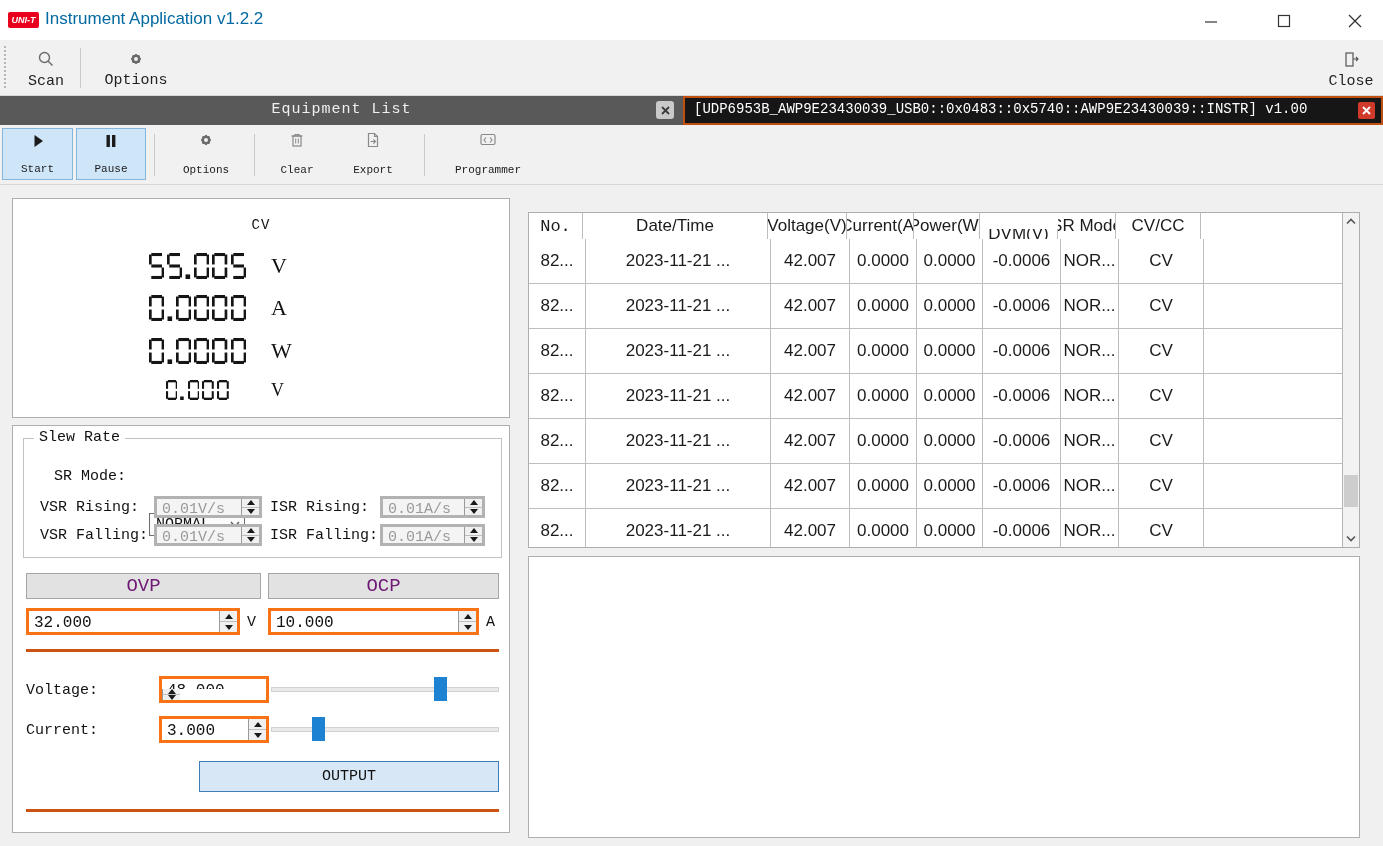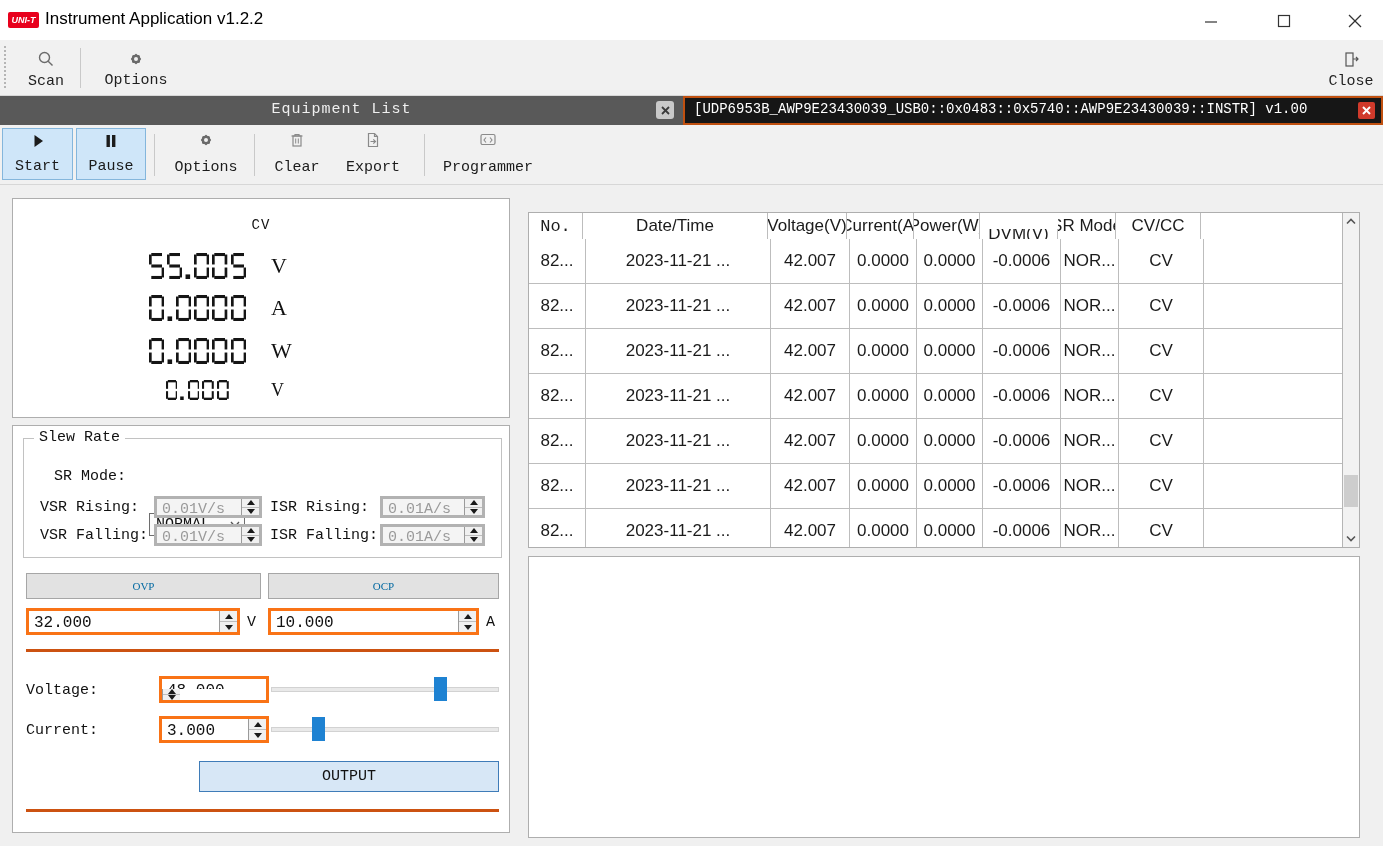--- a/index.html
+++ b/index.html
@@ -6,33 +6,33 @@
   body{
     width:1383px;height:846px;position:relative;overflow:hidden;
     background:#f0f0f0;
     font-family:"Liberation Mono","DejaVu Sans Mono",monospace;
     -webkit-font-smoothing:antialiased;
   }
   
   .titlebar{position:absolute;left:0;top:0;width:1383px;height:40px;background:#ffffff;}
   .logo{position:absolute;left:8px;top:12px;width:31px;height:16px;background:#e8001c;color:#fff;
     font:italic bold 9px "Liberation Sans",sans-serif;display:flex;align-items:center;justify-content:center;border-radius:2px;}
-  .title-text{position:absolute;left:45px;top:9px;font:17px "Liberation Sans",sans-serif;color:#000000;}
+  .title-text{position:absolute;left:45px;top:9px;font:17px "Liberation Sans",sans-serif;color:#0369a1;}
   .winbtn{position:absolute;top:8px;width:30px;height:26px;display:flex;align-items:center;justify-content:center;}
   .winbtn svg{stroke:#333;stroke-width:1.2;fill:none;}
   
   .toolbar-top{position:absolute;left:0;top:40px;width:1383px;height:56px;background:#f1f1f1;border-bottom:1px solid #d7d7d7;box-sizing:border-box;}
   .gripper{position:absolute;left:4px;top:6px;width:2px;height:44px;
     background:repeating-linear-gradient(to bottom,#b5b5b5 0 2px,transparent 2px 4px);}
   .tb-item{position:absolute;top:4px;height:46px;display:flex;flex-direction:column;align-items:center;justify-content:center;padding:3px 2px;}
   .tb-item .lbl{font-size:15px;color:#1f1f1f;white-space:nowrap;}
   .vsep{position:absolute;width:1px;background:#c9c9c9;}
   .toolbar-dev{position:absolute;left:0;top:125px;width:1383px;height:60px;background:#f1f1f1;border-bottom:1px solid #d7d7d7;box-sizing:border-box;}
   .dev-item{position:absolute;top:3px;height:52px;display:flex;flex-direction:column;align-items:center;justify-content:space-between;padding:4px 2px;box-sizing:border-box;}
-  .dev-item .lbl{font-size:15px;color:#1b1b1b;white-space:nowrap;}
+  .dev-item .lbl{font-size:11px;color:#1b1b1b;white-space:nowrap;}
   .dev-item.sel{background:#cfe6f9;border:1px solid #84b6dc;}
   
   .equipbar{position:absolute;left:0;top:96px;width:1383px;height:29px;}
   .equip-left{position:absolute;left:0;top:0;width:683px;height:29px;background:#595959;}
   .equip-title{position:absolute;left:0;right:0;top:5px;text-align:center;color:#efefef;font-size:15px;letter-spacing:1px;}
   .equip-x{position:absolute;right:9px;top:5px;width:18px;height:18px;background:#c9c9c9;border-radius:3px;display:flex;align-items:center;justify-content:center;}
   .tab{position:absolute;left:683px;top:0;width:700px;height:29px;background:#161616;border:2px solid #c05010;box-sizing:border-box;}
   .tab-label{position:absolute;left:9px;top:3px;color:#fff;font-size:14px;white-space:nowrap;}
   .tab-x{position:absolute;right:6px;top:4px;width:17px;height:17px;background:#d03a2b;border-radius:2px;display:flex;align-items:center;justify-content:center;}
   
@@ -54,21 +54,21 @@
   .spin{position:absolute;border:3px solid #f97316;background:#fff;display:flex;box-sizing:border-box;}
   .spin.dis{border-color:#b2b2b2;background:#f4f4f4;}
   .spin .val{flex:1;font-size:15px;color:#111;padding:2px 0 0 5px;overflow:hidden;white-space:nowrap;}
   .spin.dis .val{color:#9a9a9a;}
   .spin .btns{width:17px;border-left:1px solid #9a9a9a;display:flex;flex-direction:column;}
   .spin .sb{flex:1;background:#f0f0f0;display:flex;align-items:center;justify-content:center;}
   .spin .sb:first-child{border-bottom:1px solid #bdbdbd;}
   .tri-up{width:0;height:0;border-left:4px solid transparent;border-right:4px solid transparent;border-bottom:5px solid #1a1a1a;}
   .tri-down{width:0;height:0;border-left:4px solid transparent;border-right:4px solid transparent;border-top:5px solid #1a1a1a;}
   .gbtn{position:absolute;background:#e2e2e2;border:1px solid #a6a6a6;box-sizing:border-box;
-    display:flex;align-items:center;justify-content:center;font-size:11px;color:#0369a1;font-family:Liberation Serif, serif;}
+    display:flex;align-items:center;justify-content:center;font-size:19px;color:#701a75;}
   .hr-orange{position:absolute;height:3px;background:#cc5211;}
   .unit-lbl{position:absolute;font-size:15px;color:#111;}
   .slider{position:absolute;height:26px;}
   .slider .track{position:absolute;left:0;right:0;top:11px;height:3px;background:#e9e9e9;border:1px solid #d2d2d2;}
   .slider .handle{position:absolute;top:1px;width:13px;height:24px;background:#1e82d2;}
   .out-btn{position:absolute;background:#d7e7f6;border:1px solid #3f7cb8;box-sizing:border-box;
     display:flex;align-items:center;justify-content:center;font-size:15px;color:#111;}
   
   .tbl{position:absolute;left:0;top:0;right:17px;bottom:0;overflow:hidden;}
   .tr{display:flex;height:44px;}

